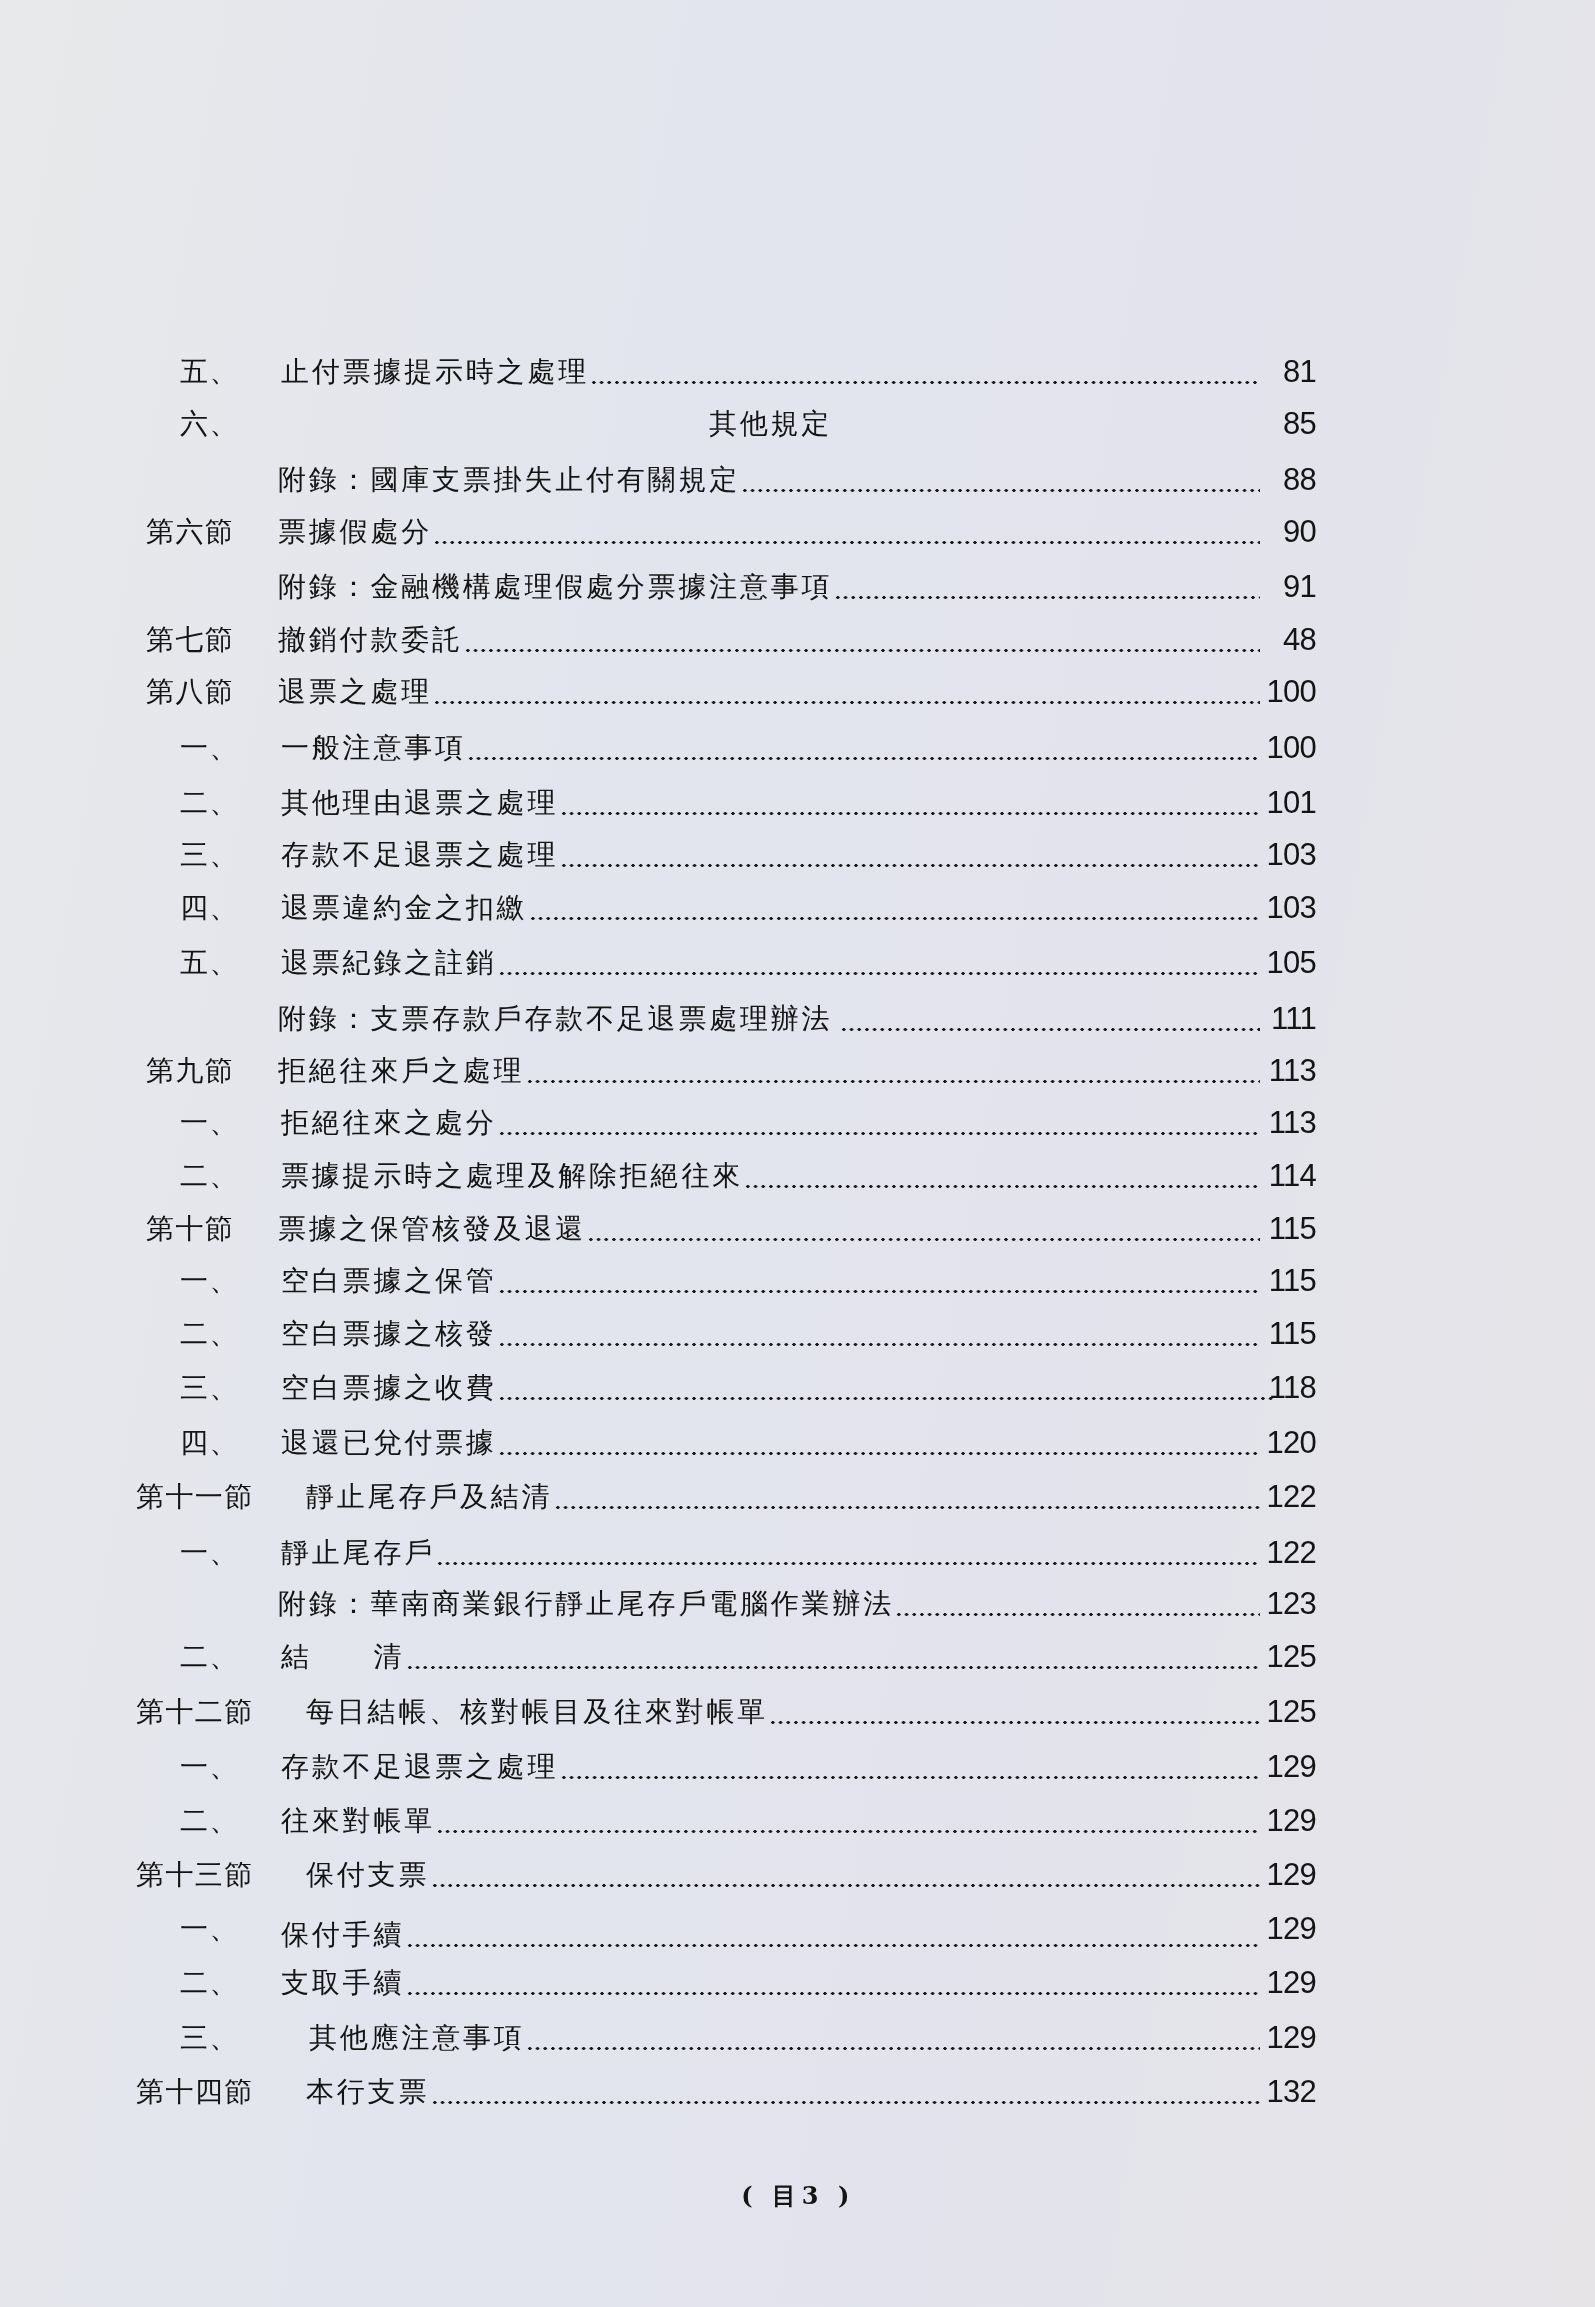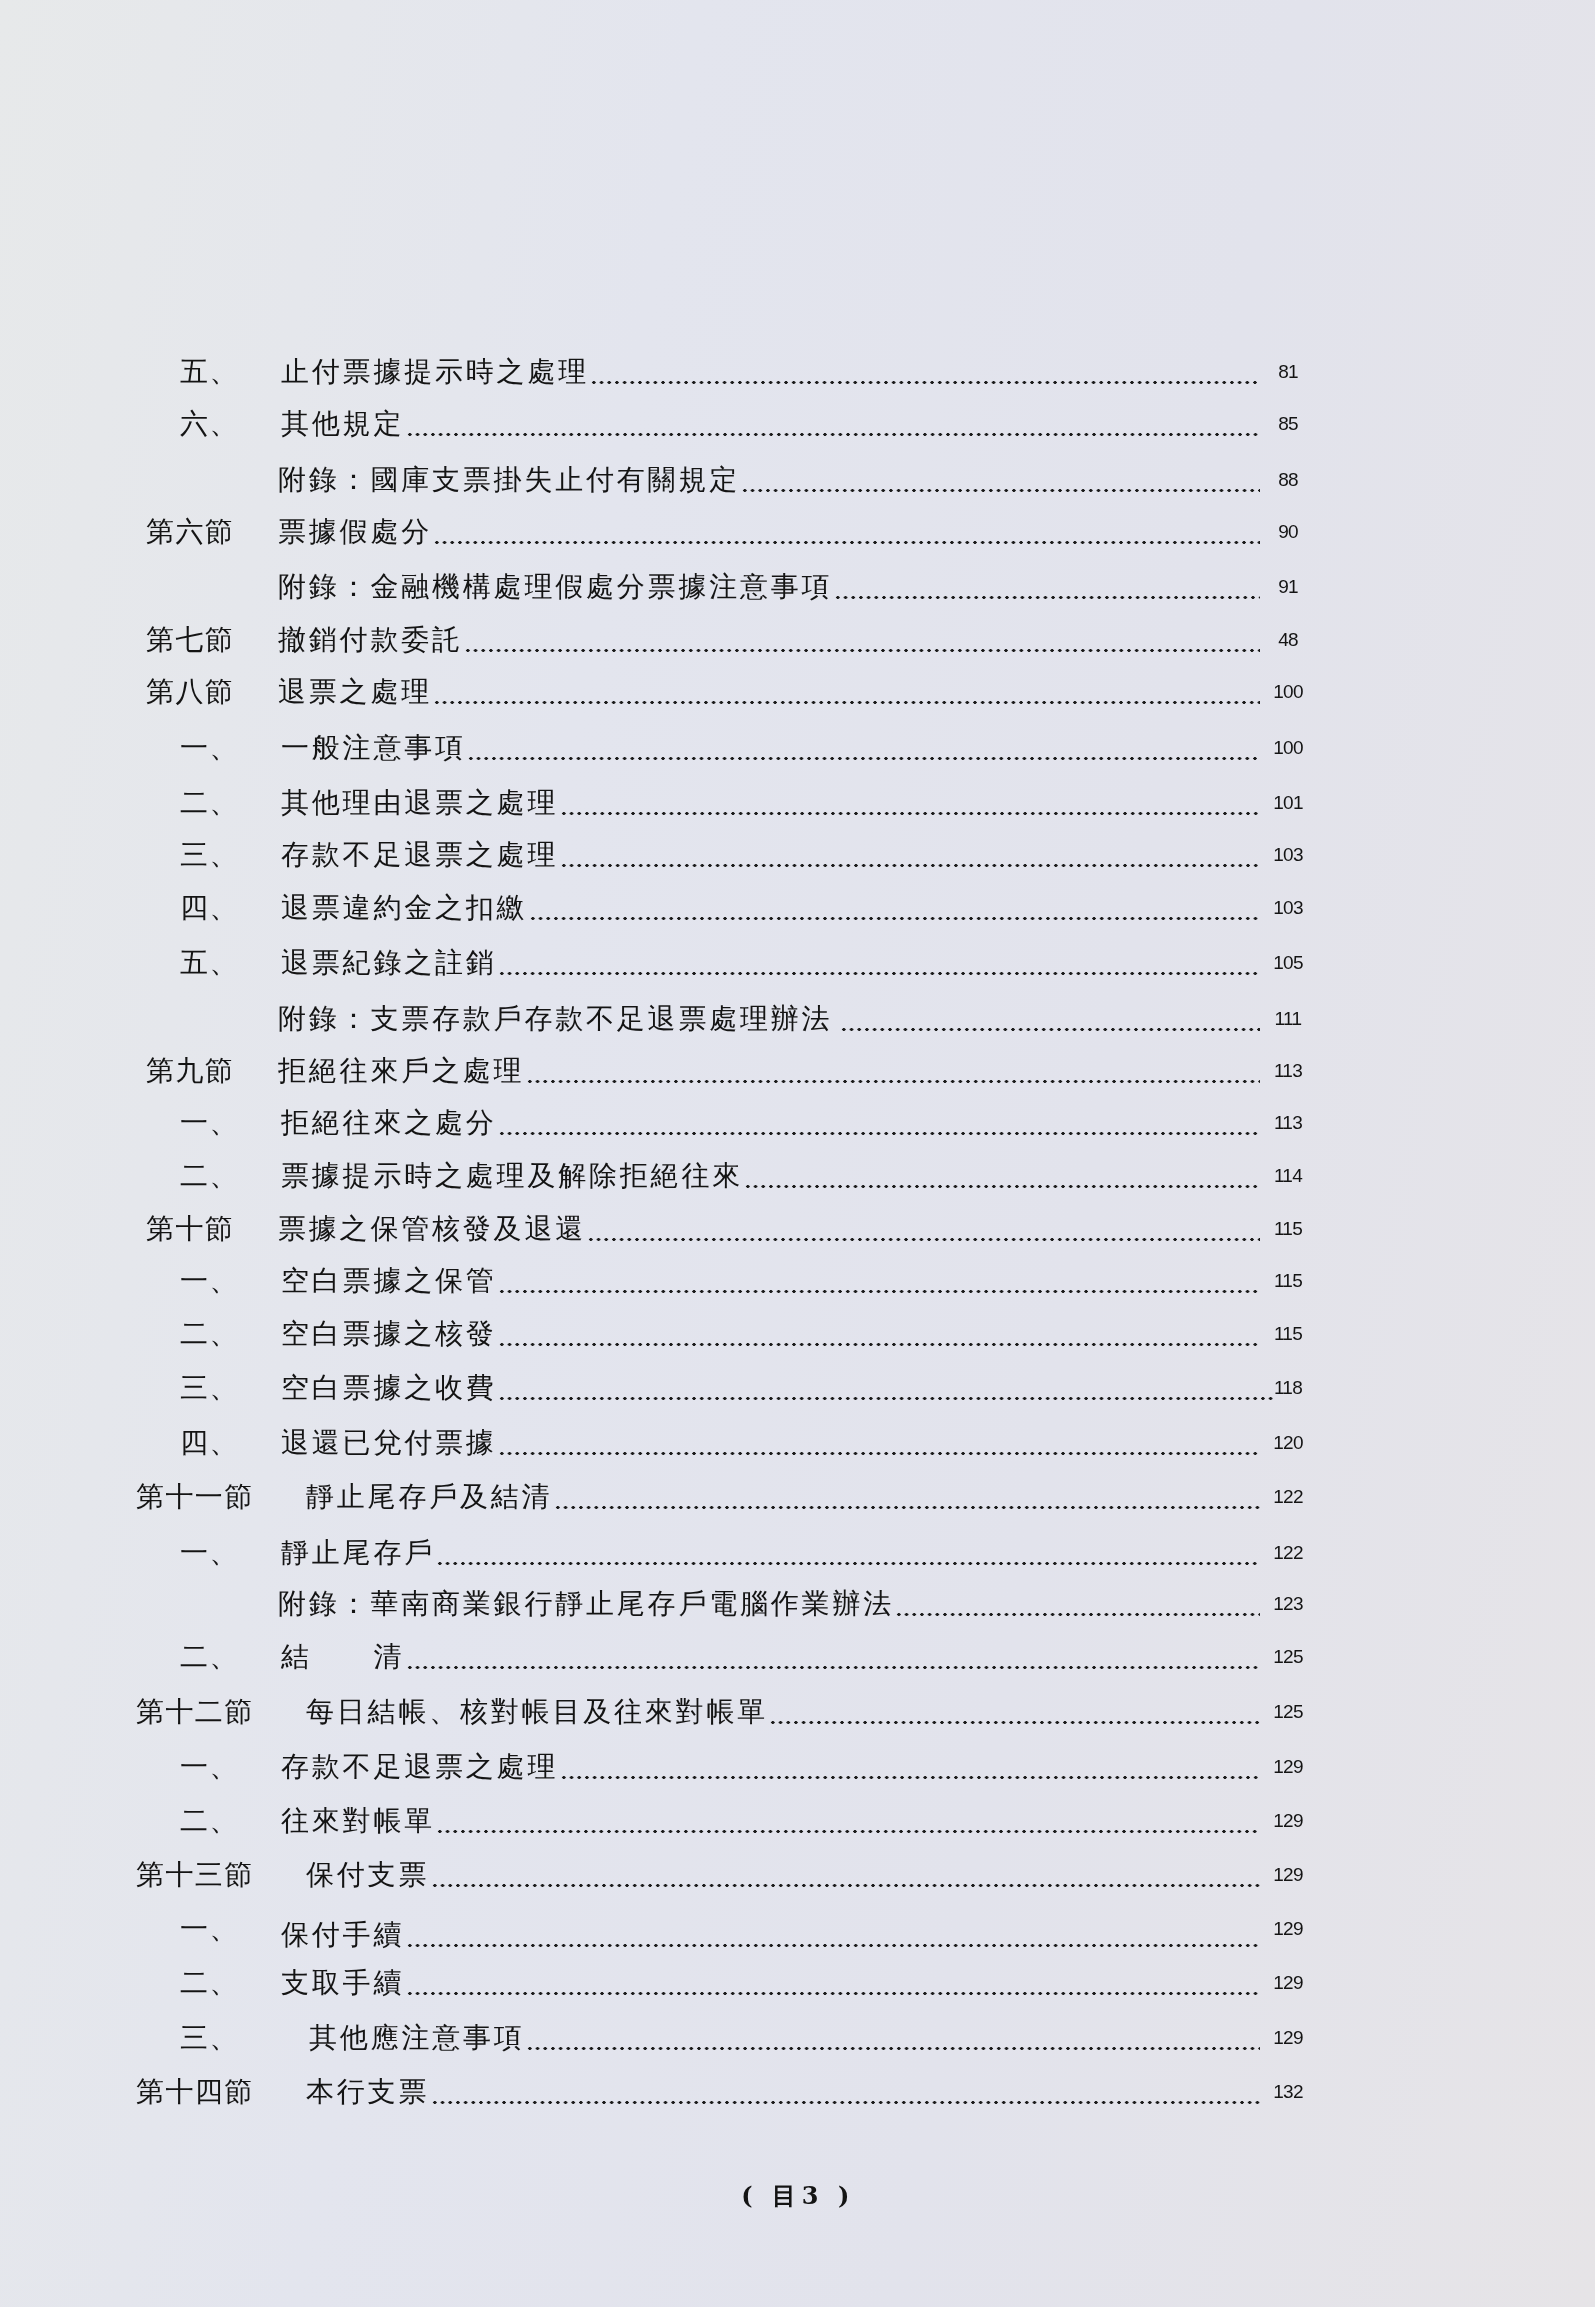--- a/index.html
+++ b/index.html
@@ -50,23 +50,23 @@
     margin-left: 1.4px;
     background-image: radial-gradient(circle, #1a1a1a 1.5px, transparent 1.8px);
     background-size: 7.7px 7px;
     background-repeat: repeat-x;
     background-position: 0 32px;
   }
   .page {
     position: absolute;
     right: 280px;
     width: 56px;
-    text-align: center;
+    text-align: right;
     font-family: "Liberation Sans", "DejaVu Sans", sans-serif;
-    font-size: 19px;
+    font-size: 31px;
     letter-spacing: -0.7px;
   }
   .footer {
     position: absolute;
     top: 2180px;
     left: 0;
     width: 1596px;
     text-align: center;
     font-family: "DejaVu Serif", "Liberation Serif", serif;
     font-size: 24px;
@@ -81,21 +81,21 @@
   <div class="row" style="top: -1.4px;">
       <span class="marker" style="left: 180px;">五、</span>
       <span class="title-wrap" style="left: 281px; right: 336px;">
         <span class="title">止付票據提示時之處理</span>
         <span class="leader"></span>
       </span>
       <span class="page">81</span>
     </div>
   <div class="row" style="top: 51px;">
       <span class="marker" style="left: 180px;">六、</span>
-      <span class="title-wrap" style="left: 281px; right: 336px;">
+      <span class="title-wrap" style="left: 281px; right: 336px; flex-direction: column;">
         <span class="title">其他規定</span>
         <span class="leader"></span>
       </span>
       <span class="page">85</span>
     </div>
   <div class="row" style="top: 107px;">
       <span class="marker" style="left: 0px;"></span>
       <span class="title-wrap" style="left: 278px; right: 336px;">
         <span class="title">附錄：國庫支票掛失止付有關規定</span>
         <span class="leader"></span>

